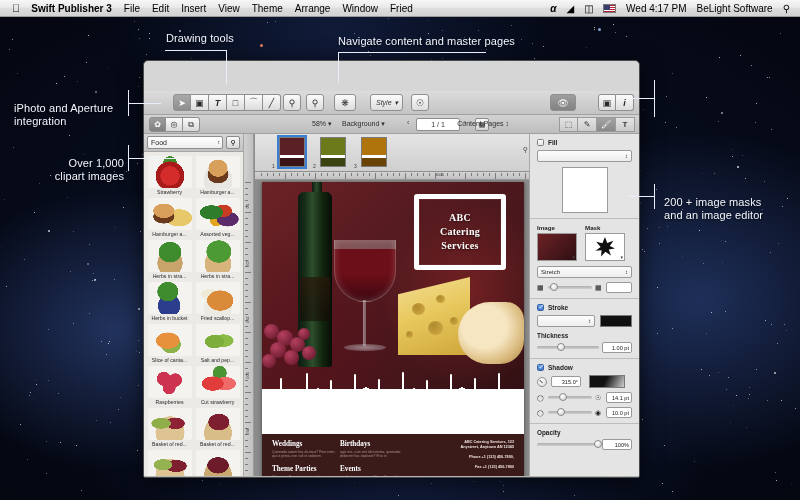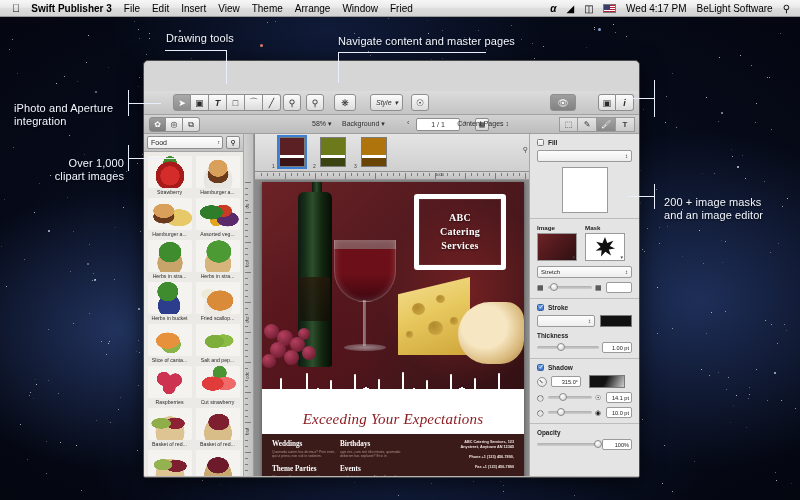--- a/index.html
+++ b/index.html
@@ -1193,23 +1193,20 @@
           <div class="twig" style="left:236px;height:31px;"></div>
         </div>
 
         <div id="ropeframe">
           <div class="rl">ABC</div>
           <div class="rl">Catering</div>
           <div class="rl">Services</div>
         </div>
       </div>
 
-      <div id="tagline-band">
-        <div id="tagline">Exceeding Your Expectations</div>
-      </div>
 
       <div id="flyer-footer">
         <div class="fcol">
           <h4>Weddings</h4>
           <p>Quomodo autem hoc dicimus? Prior enim, qui ut primo, non vult in sedenim.</p>
           <h4>Theme Parties</h4>
           <p>Ubi enim, afferuntur prisci mei locorumve, quis iques nullaquienim.</p>
         </div>
         <div class="fcol">
           <h4>Birthdays</h4>

